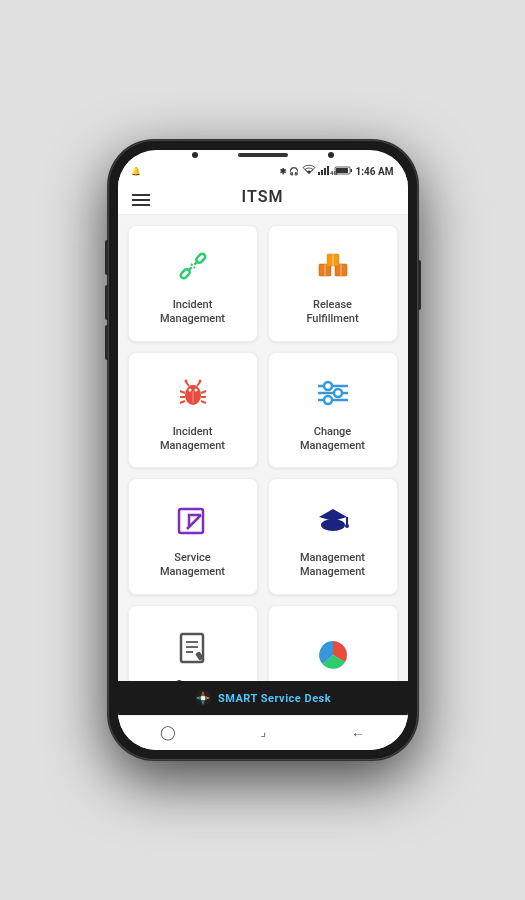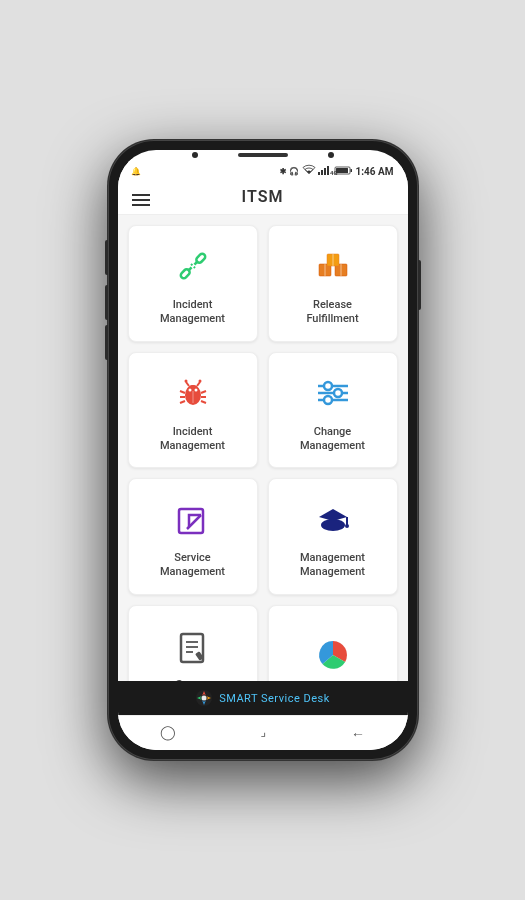--- a/index.html
+++ b/index.html
@@ -187,21 +187,21 @@
     }
 
     .footer-logo {
       width: 18px;
       height: 18px;
     }
 
     .footer-text {
       color: #fff;
       font-size: 11px;
-      font-weight: 400;
+      font-weight: 700;
       letter-spacing: 0.5px;
     }
 
     .footer-text span {
       color: #4fc3f7;
     }
 
     
     .nav-bar {
       background: #fff;

